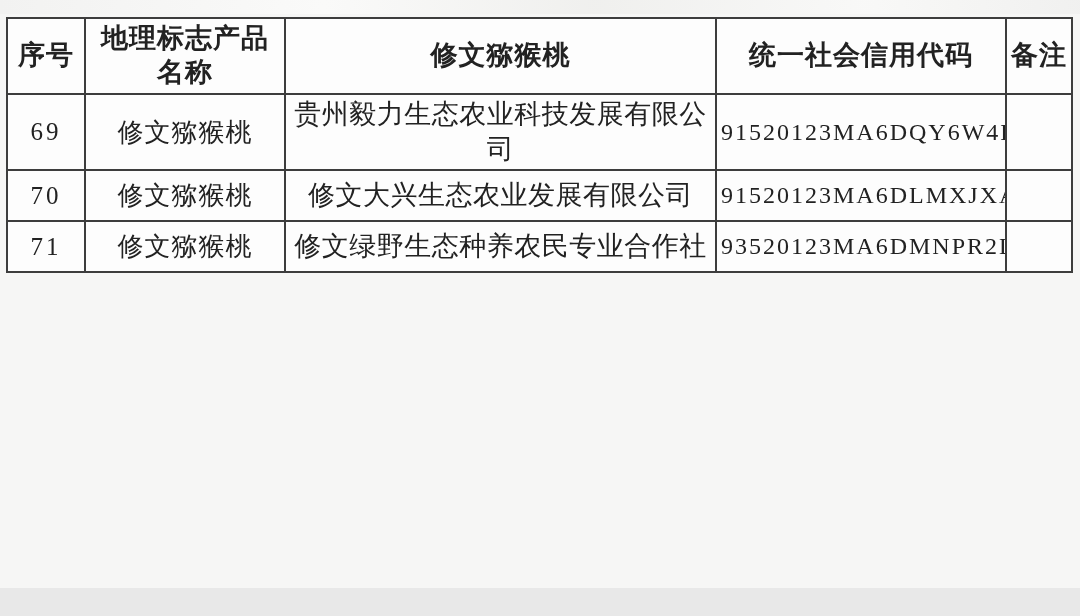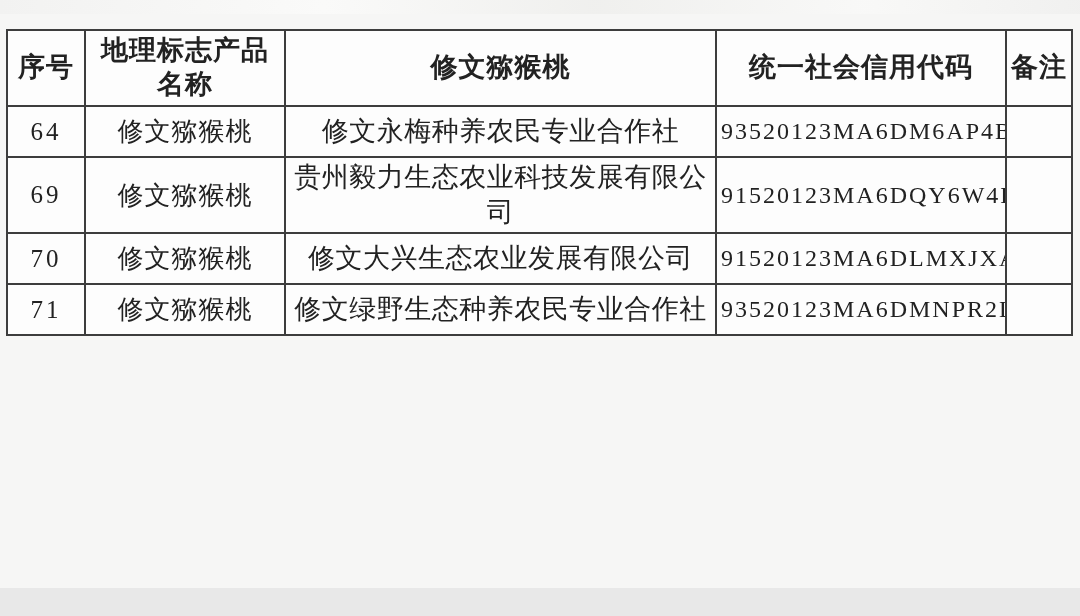--- a/index.html
+++ b/index.html
@@ -42,21 +42,20 @@
     opacity: 0.8;
   }
   table.gi-table {
     position: absolute;
     left: 6px;
     top: 17px;
     width: 1065px;
     border-collapse: collapse;
     table-layout: fixed;
     background: var(--cell_bg);
-    margin-top: 12px;
   }
   .gi-table th, .gi-table td {
     border: 2px solid var(--border);
     text-align: center;
     vertical-align: middle;
     padding: 2px 4px;
     overflow: hidden;
   }
   .gi-table thead tr { height: 76px; }
   .gi-table tbody tr { height: 51px; }
@@ -105,27 +104,20 @@
     <thead>
       <tr>
         <th>序号</th>
         <th>地理标志产品名称</th>
         <th>修文猕猴桃</th>
         <th>统一社会信用代码</th>
         <th>备注</th>
       </tr>
     </thead>
     <tbody>
-      <tr>
-        <td class="cell-no">64</td>
-        <td class="cell-product">修文猕猴桃</td>
-        <td class="cell-company">修文永梅种养农民专业合作社</td>
-        <td class="cell-code">93520123MA6DM6AP4B</td>
-        <td class="cell-remark"></td>
-      </tr>
       <tr style="height:75px;border-radius:9px;">
         <td class="cell-no">69</td>
         <td class="cell-product">修文猕猴桃</td>
         <td class="cell-company">贵州毅力生态农业科技发展有限公司</td>
         <td class="cell-code">91520123MA6DQY6W4L</td>
         <td class="cell-remark"></td>
       </tr>
       <tr>
         <td class="cell-no">70</td>
         <td class="cell-product">修文猕猴桃</td>

